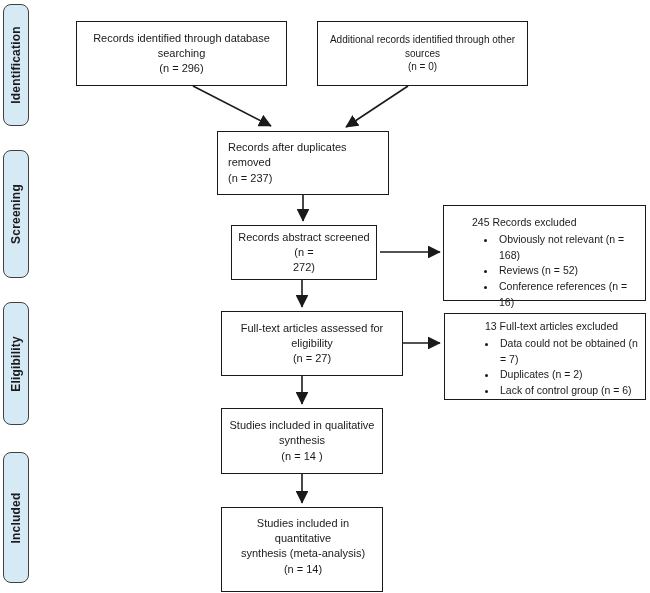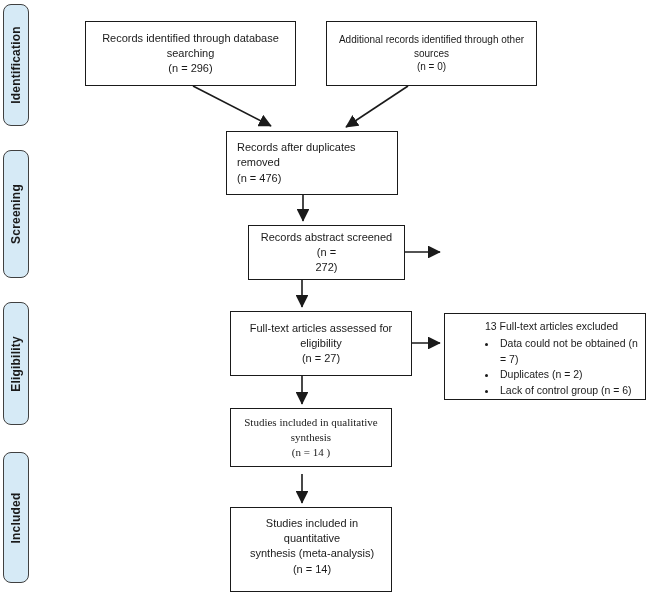--- a/index.html
+++ b/index.html
@@ -38,31 +38,30 @@
   .box{
     position:absolute;
     border:1.5px solid #1a1a1a;
     background:#fff;
     box-sizing:border-box;
     display:flex;align-items:center;justify-content:center;
     font-size:11px;line-height:1.38;
     text-align:center;
     white-space:pre-line;
     padding:2px 6px;
-    margin-left:9px;
   }
   .box-db-search{left:76px;top:21px;width:211px;height:65px;}
   .box-other-sources{left:317px;top:21px;width:211px;height:65px;font-size:10px;}
   .box-after-duplicates{
     left:217px;top:131px;width:172px;height:64px;
     justify-content:flex-start;text-align:left;padding-left:10px;
   }
-  .box-abstract-screened{left:239px;top:225px;width:157px;height:55px;}
+  .box-abstract-screened{left:231px;top:225px;width:146px;height:55px;}
   .box-fulltext-assessed{left:221px;top:311px;width:182px;height:65px;}
-  .box-qualitative{left:221px;top:408px;width:162px;height:59px;font-family:Liberation Serif, serif;}
+  .box-qualitative{left:221px;top:408px;width:162px;height:66px;}
   .box-quantitative{
     left:221px;top:507px;width:162px;height:85px;
     align-items:flex-start;padding-top:8px;padding-left:8px;
   }
 
   
   .side-box{
     position:absolute;
     border:1.5px solid #1a1a1a;
     background:#fff;
@@ -117,37 +116,46 @@
 
   <div class="box box-db-search">Records identified through database
 searching
 (n = 296)</div>
 
   <div class="box box-other-sources">Additional records identified through other
 sources
 (n = 0)</div>
 
   <div class="box box-after-duplicates">Records after duplicates removed
-(n = 476)</div>
+(n = 237)</div>
 
   <div class="box box-abstract-screened">Records abstract screened (n =
 272)</div>
 
   <div class="box box-fulltext-assessed">Full-text articles assessed for
 eligibility
 (n = 27)</div>
 
   <div class="box box-qualitative">Studies included in qualitative
 synthesis
 (n = 14 )</div>
 
   <div class="box box-quantitative">Studies included in quantitative
 synthesis (meta-analysis)
 (n = 14)</div>
 
+  <div class="side-box side-box-records-excluded">
+    <span class="side-title">245 Records excluded</span>
+    <ul>
+      <li>Obviously not relevant (n = 168)</li>
+      <li>Reviews (n = 52)</li>
+      <li>Conference references (n = 16)</li>
+      <li>Letters/Comments (n = 9)</li>
+    </ul>
+  </div>
 
   <div class="side-box side-box-fulltext-excluded">
     <span class="side-title">13 Full-text articles excluded</span>
     <ul>
       <li>Data could not be obtained (n = 7)</li>
       <li>Duplicates (n = 2)</li>
       <li>Lack of control group (n = 6)</li>
     </ul>
   </div>
 

